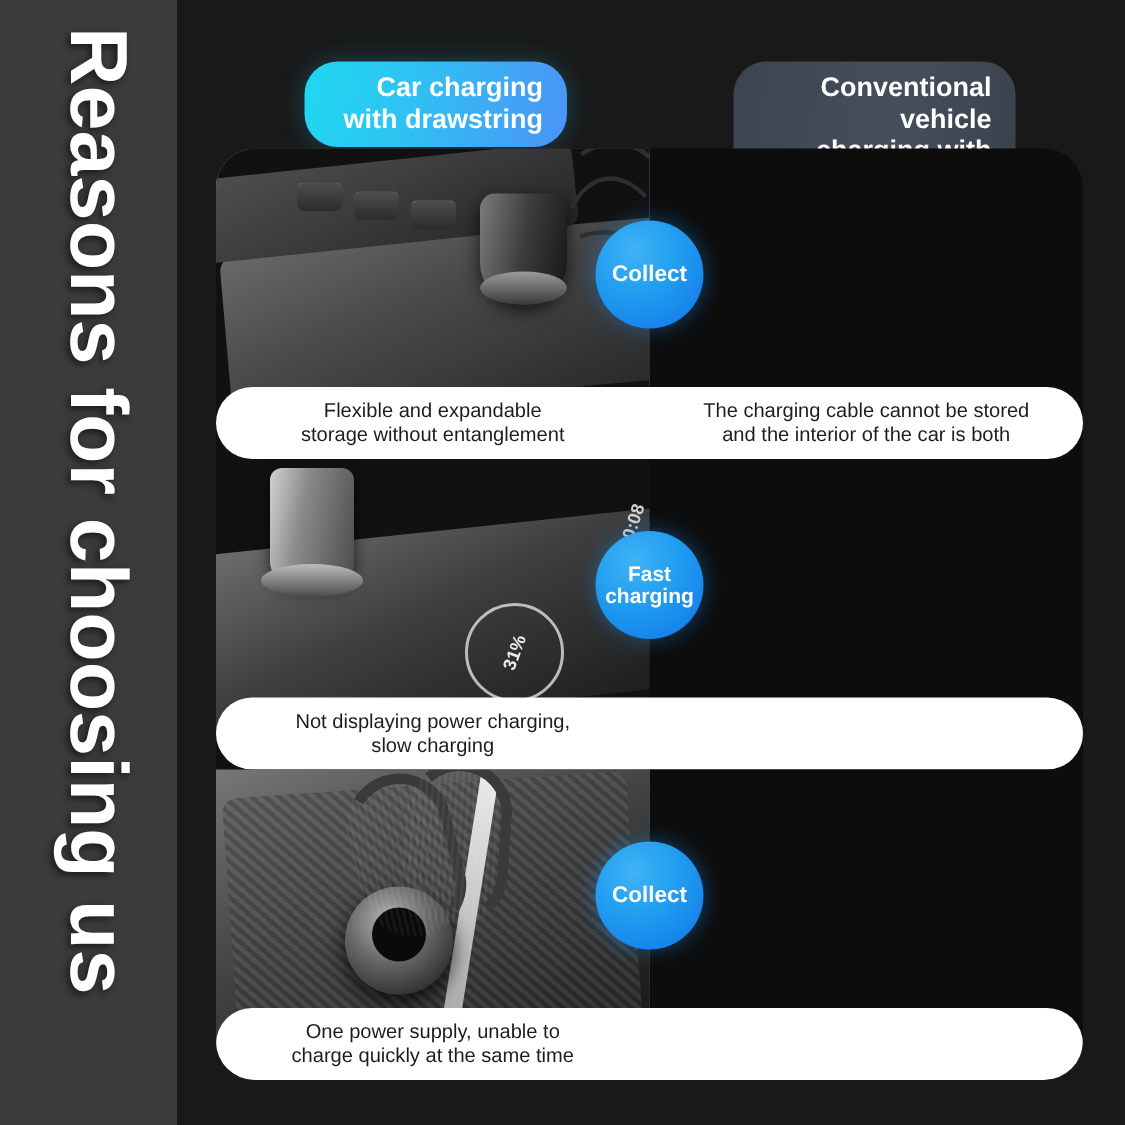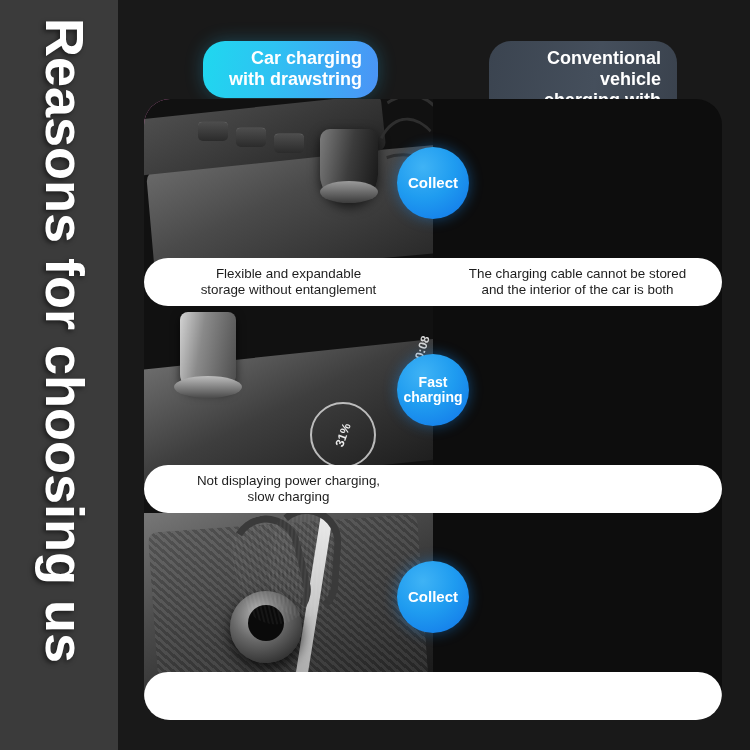--- a/index.html
+++ b/index.html
@@ -545,17 +545,19 @@
           <div class="socket3-in"></div>
           <div class="braid b1"></div>
           <div class="braid b2"></div>
         </div>
 
       </div>
 
       <div class="circle-badge">Collect</div>
 
       <div class="caption">
+        <div>One power supply, unable to
+charge quickly at the same time</div>
       </div>
     </div>
 
   </div>
 </div>
 
 </body></html>

